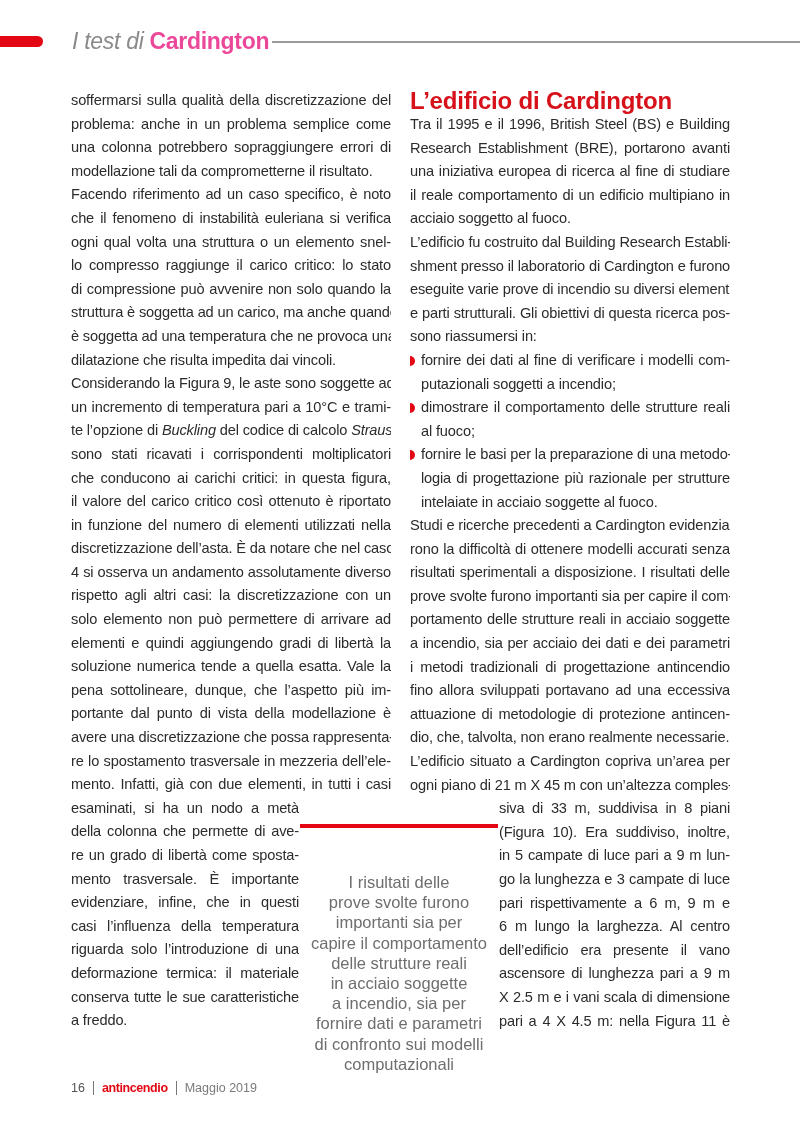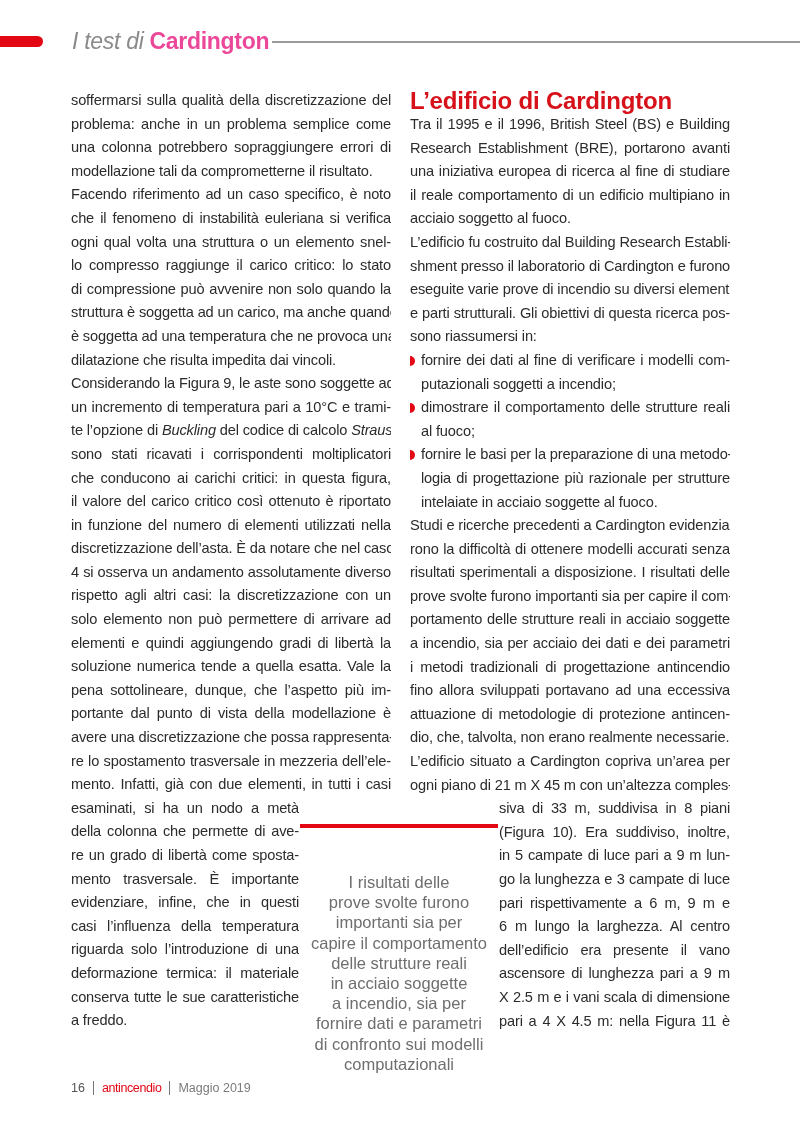--- a/index.html
+++ b/index.html
@@ -38,21 +38,21 @@
   
   .quote-rule { position: absolute; left: 300px; top: 824px; width: 198px; height: 4px; background: #e30613; }
   .quote { position: absolute; left: 300px; top: 872px; width: 198px; text-align: center;
            font-size: 16.5px; line-height: 20.2px; color: #6e6e6e; }
   .quote span { display: block; white-space: nowrap; }
 
   
   .footer { position: absolute; left: 71px; top: 1075px; height: 20px; display: flex; align-items: flex-end;
             font-size: 12.5px; color: #555; white-space: nowrap; }
   .footer .sep { display: inline-block; width: 1px; height: 14px; background: #777; margin: 0 8px; }
-  .footer .brand { color: #e30613; font-weight: normal; letter-spacing: -0.4px; }
+  .footer .brand { color: #e30613; font-weight: bold; letter-spacing: -0.4px; }
   .footer .date { color: #7a7a7a; }
 </style>
 </head>
 <body>
 
 <div class="hdr-bar"></div>
 <div class="hdr-title">
   <span class="light">I test di </span><span class="bold">Cardington</span>
 </div>
 <div class="hdr-rule"></div>

